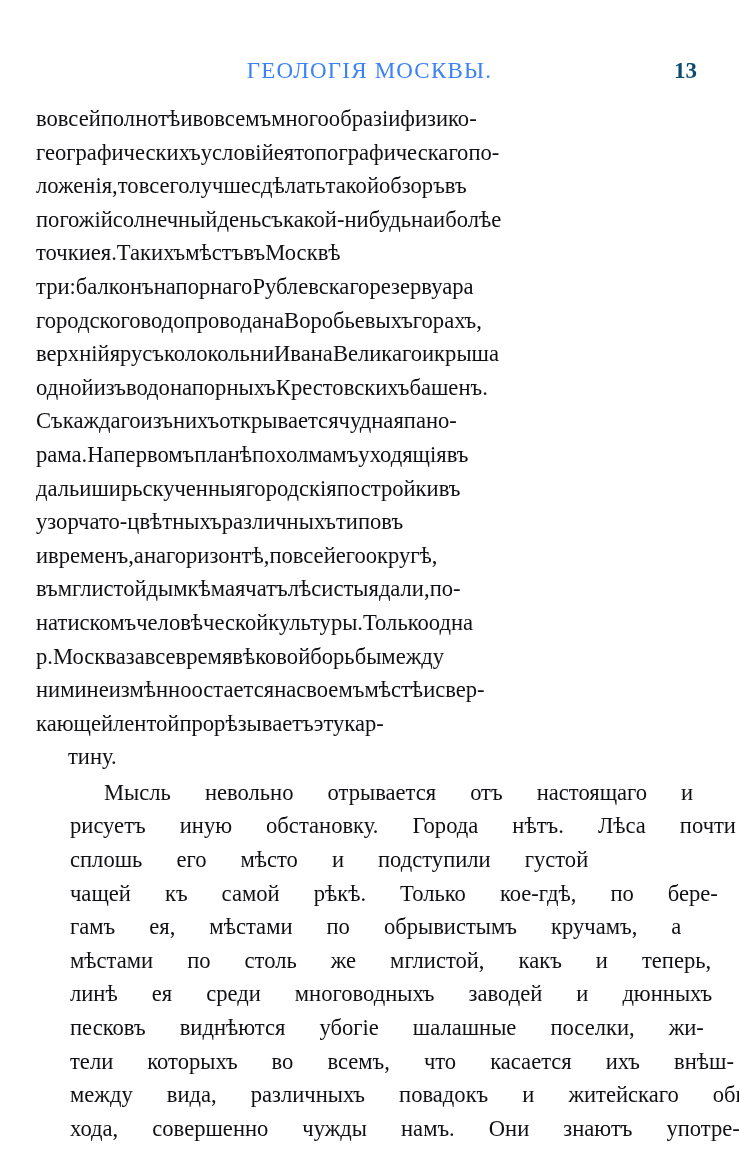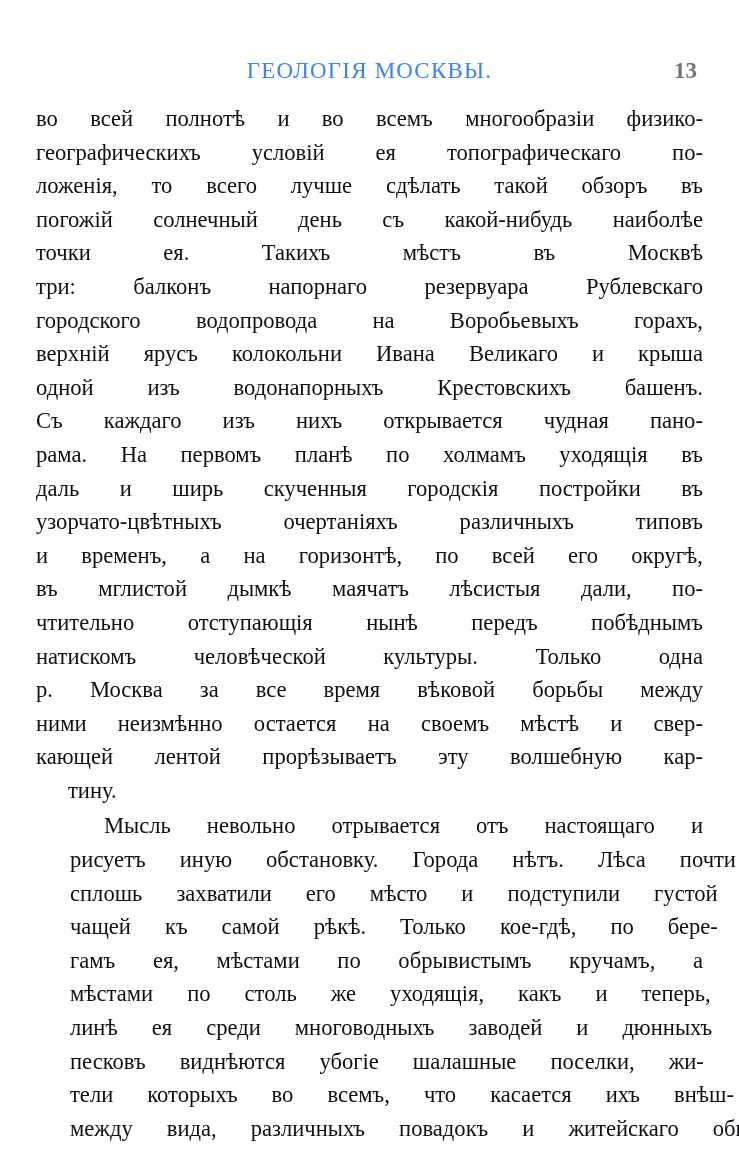--- a/index.html
+++ b/index.html
@@ -36,21 +36,21 @@
     letter-spacing: 1.2px;
     font-weight: 400;
     color: #3b82f6;
   }
   .page-number {
     position: absolute;
     right: 6px;
     top: 6px;
     font-size: 23px;
     font-weight: 700;
-    color: #737373;
+    color: #0c4a6e;
   }
   .body-text {
     font-size: 22.6px;
     line-height: 33.6px;
     text-align: justify;
     text-justify: inter-word;
     color: #101014;
     hyphens: manual;
   }
   .para {
@@ -62,21 +62,20 @@
   .para.indent {
     text-indent: 34px;
   }
   .line {
     display: block;
     white-space: nowrap;
   }
   
   .line.justify {
     display: flex;
-    justify-content: space-between;
   }
   .line.justify > span {
     white-space: pre;
   }
   .line.last {
     display: block;
     margin-left: 32px;
   }
 </style>
 </head>
@@ -131,22 +130,22 @@
           <span>ея.</span>
           <span>Такихъ</span>
           <span>мѣстъ</span>
           <span>въ</span>
           <span>Москвѣ</span>
         </span>
         <span class="line justify">
           <span>три:</span>
           <span>балконъ</span>
           <span>напорнаго</span>
+          <span>Рублевскаго</span>
           <span>резервуара</span>
-          <span>Рублевскаго</span>
         </span>
         <span class="line justify">
           <span>городского</span>
           <span>водопровода</span>
           <span>на</span>
           <span>Воробьевыхъ</span>
           <span>горахъ,</span>
         </span>
         <span class="line justify">
           <span>верхній</span>
@@ -187,21 +186,20 @@
           <span>даль</span>
           <span>и</span>
           <span>ширь</span>
           <span>скученныя</span>
           <span>городскія</span>
           <span>постройки</span>
           <span>въ</span>
         </span>
         <span class="line justify">
           <span>узорчато-цвѣтныхъ</span>
-          <span>очертаніяхъ</span>
           <span>различныхъ</span>
           <span>типовъ</span>
         </span>
         <span class="line justify">
           <span>и</span>
           <span>временъ,</span>
           <span>а</span>
           <span>на</span>
           <span>горизонтѣ,</span>
           <span>по</span>
@@ -210,27 +208,20 @@
           <span>округѣ,</span>
         </span>
         <span class="line justify">
           <span>въ</span>
           <span>мглистой</span>
           <span>дымкѣ</span>
           <span>маячатъ</span>
           <span>лѣсистыя</span>
           <span>дали,</span>
           <span>по-</span>
-        </span>
-        <span class="line justify">
-          <span>чтительно</span>
-          <span>отступающія</span>
-          <span>нынѣ</span>
-          <span>передъ</span>
-          <span>побѣднымъ</span>
         </span>
         <span class="line justify">
           <span>натискомъ</span>
           <span>человѣческой</span>
           <span>культуры.</span>
           <span>Только</span>
           <span>одна</span>
         </span>
         <span class="line justify">
           <span>р.</span>
@@ -250,21 +241,20 @@
           <span>своемъ</span>
           <span>мѣстѣ</span>
           <span>и</span>
           <span>свер-</span>
         </span>
         <span class="line justify">
           <span>кающей</span>
           <span>лентой</span>
           <span>прорѣзываетъ</span>
           <span>эту</span>
-          <span>волшебную</span>
           <span>кар-</span>
         </span>
         <span class="line last">тину.</span>
       </p>
     <p class="para indent">
         <span class="line justify" style="padding-left: 34px;">
           <span>Мысль</span>
           <span>невольно</span>
           <span>отрывается</span>
           <span>отъ</span>
@@ -275,21 +265,20 @@
           <span>рисуетъ</span>
           <span>иную</span>
           <span>обстановку.</span>
           <span>Города</span>
           <span>нѣтъ.</span>
           <span>Лѣса</span>
           <span>почти</span>
         </span>
         <span class="line justify">
           <span>сплошь</span>
-          <span>захватили</span>
           <span>его</span>
           <span>мѣсто</span>
           <span>и</span>
           <span>подступили</span>
           <span>густой</span>
         </span>
         <span class="line justify">
           <span>чащей</span>
           <span>къ</span>
           <span>самой</span>
@@ -306,21 +295,21 @@
           <span>по</span>
           <span>обрывистымъ</span>
           <span>кручамъ,</span>
           <span>а</span>
         </span>
         <span class="line justify">
           <span>мѣстами</span>
           <span>по</span>
           <span>столь</span>
           <span>же</span>
-          <span>уходящія,</span>
+          <span>мглистой,</span>
           <span>какъ</span>
           <span>и</span>
           <span>теперь,</span>
           <span>до-</span>
         </span>
         <span class="line justify">
           <span>линѣ</span>
           <span>ея</span>
           <span>среди</span>
           <span>многоводныхъ</span>

